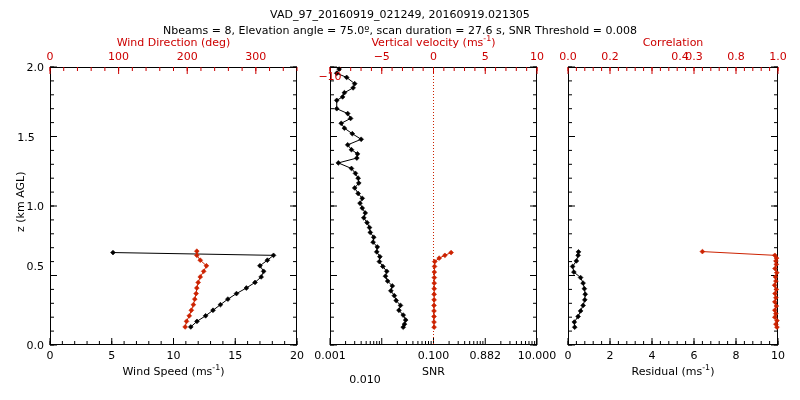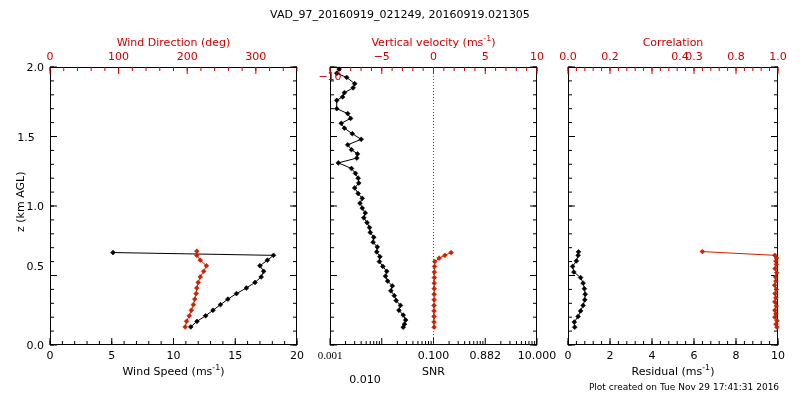--- a/index.html
+++ b/index.html
@@ -85,20 +85,21 @@
   .frame-svg { position: absolute; left: 0; top: 0; }
 
   sup { font-size: 0.72em; vertical-align: super; line-height: 0; }
 </style>
 </head>
 <body>
 
 <div class="figure">
 
   <div class="title-line" id="title-1">VAD_97_20160919_021249, 20160919.021305</div>
+  <div class="title-line" id="title-2">Nbeams = 8, Elevation angle = 75.0º, scan duration = 27.6 s, SNR Threshold = 0.008</div>
 
   <div class="ylabel-text" id="ylabel" style="left:14px; top:232px;">z (km AGL)</div>
 
   <div id="panels-root">
       <div class="panel" style="left: 0px; top: 0px;">
         <div class="plot-box" style="left: 50px; top: 67px; width: 247px; height: 278px;"></div>
         <svg class="frame-svg" width="800" height="400" style="position: absolute; left: 0px; top: 0px; pointer-events: none;">
           <line x1="50" y1="345" x2="50" y2="338" stroke="#000" stroke-width="1"></line>
           <line x1="111.75" y1="345" x2="111.75" y2="338" stroke="#000" stroke-width="1"></line>
           <line x1="173.5" y1="345" x2="173.5" y2="338" stroke="#000" stroke-width="1"></line>
@@ -435,21 +436,21 @@
           <path d="M434.742,259.20000000000005L437.142,261.6L434.742,264L432.34200000000004,261.6Z" fill="#cc2200" stroke="#cc2200" stroke-width="0.6"></path>
           <path d="M439.1925,255.725L441.5925,258.125L439.1925,260.525L436.7925,258.125Z" fill="#cc2200" stroke="#cc2200" stroke-width="0.6"></path>
           <path d="M444.885,252.945L447.28499999999997,255.345L444.885,257.745L442.485,255.345Z" fill="#cc2200" stroke="#cc2200" stroke-width="0.6"></path>
           <path d="M451.095,250.165L453.495,252.565L451.095,254.965L448.69500000000005,252.565Z" fill="#cc2200" stroke="#cc2200" stroke-width="0.6"></path>
         </svg>
         <div class="tick-label top" style="left: 330px; top: 50px; margin-top: 20px;">−10</div>
         <div class="tick-label top" style="left: 381.75px; top: 50px;">−5</div>
         <div class="tick-label top" style="left: 433.5px; top: 50px;">0</div>
         <div class="tick-label top" style="left: 485.25px; top: 50px;">5</div>
         <div class="tick-label top" style="left: 537px; top: 50px;">10</div>
-        <div class="tick-label bottom" style="left: 330px; top: 349px; font-family: Liberation Serif, serif;">0.001</div>
+        <div class="tick-label bottom" style="left: 330px; top: 349px;">0.001</div>
         <div class="tick-label bottom" style="left: 365px; top: 349px; margin-top: 24px;">0.010</div>
         <div class="tick-label bottom" style="left: 433.5px; top: 349px;">0.100</div>
         <div class="tick-label bottom" style="left: 485.25px; top: 349px;">0.882</div>
         <div class="tick-label bottom" style="left: 537px; top: 349px;">10.000</div>
         <div class="axis-title top" style="left: 330px; width: 207px; top: 36px;">Vertical velocity (ms<sup>-1</sup>)</div>
         <div class="axis-title bottom" style="left: 330px; width: 207px; top: 365px;">SNR</div>
       </div>
       <div class="panel" style="left: 0px; top: 0px;">
         <div class="plot-box" style="left: 568px; top: 67px; width: 210px; height: 278px;"></div>
         <svg class="frame-svg" width="800" height="400" style="position: absolute; left: 0px; top: 0px; pointer-events: none;">
@@ -618,20 +619,19 @@
         <div class="tick-label bottom" style="left: 610px; top: 349px;">2</div>
         <div class="tick-label bottom" style="left: 652px; top: 349px;">4</div>
         <div class="tick-label bottom" style="left: 694px; top: 349px;">6</div>
         <div class="tick-label bottom" style="left: 736px; top: 349px;">8</div>
         <div class="tick-label bottom" style="left: 778px; top: 349px;">10</div>
         <div class="axis-title top" style="left: 568px; width: 210px; top: 36px;">Correlation</div>
         <div class="axis-title bottom" style="left: 568px; width: 210px; top: 365px;">Residual (ms<sup>-1</sup>)</div>
       </div>
     </div>
 
-  <div class="credit" id="credit-text" style="left:568px; width:232px; top:382px;">Plot created on Tue Nov 29 17:41:31 2016</div>
 
 <div class="ytick-label" style="left: 8px; width: 36px; top: 345px;">0.0</div>
     <div class="ytick-label" style="left: 8px; width: 36px; top: 266px;">0.5</div>
     <div class="ytick-label" style="left: 8px; width: 36px; top: 206px;">1.0</div>
     <div class="ytick-label" style="left: 8px; width: 36px; top: 136.5px; text-align: center;">1.5</div>
     <div class="ytick-label" style="left: 8px; width: 36px; top: 67px;">2.0</div>
   </div>
 
 </body></html>

